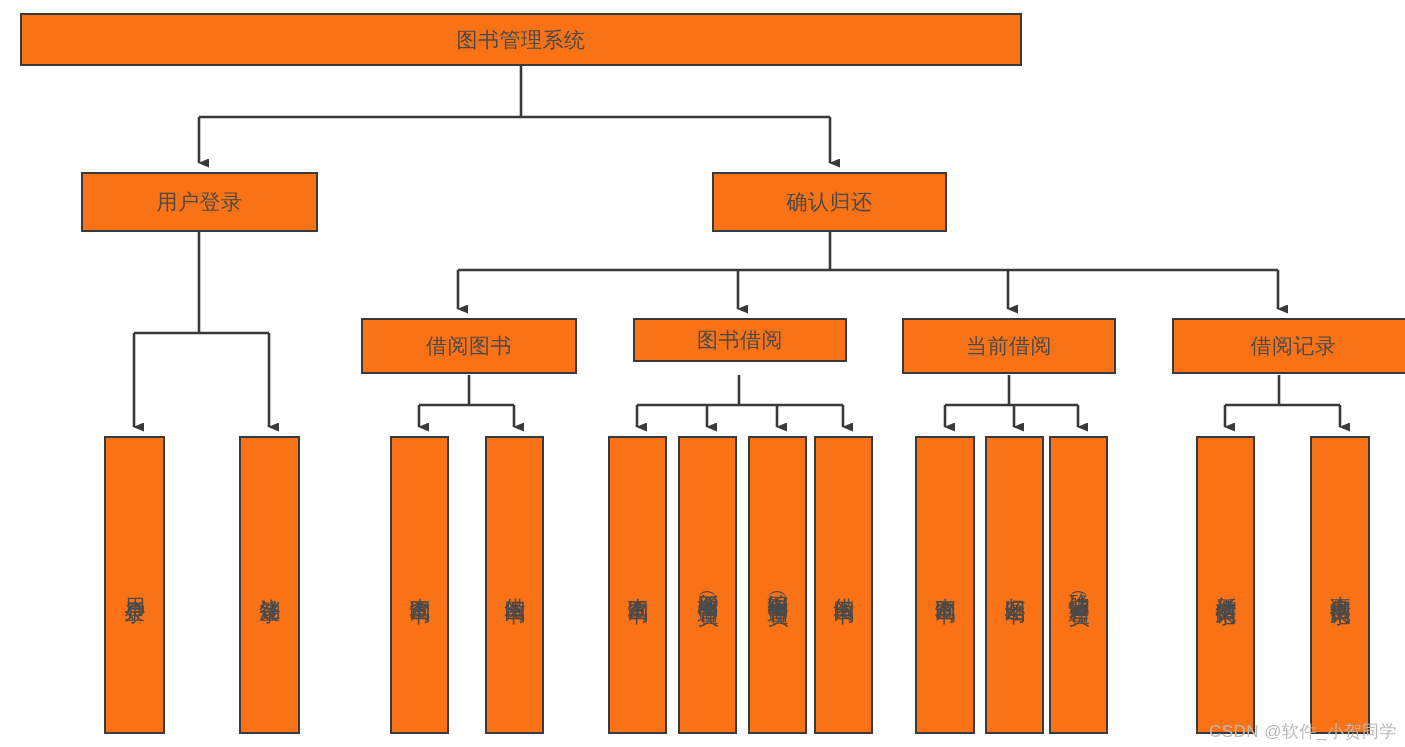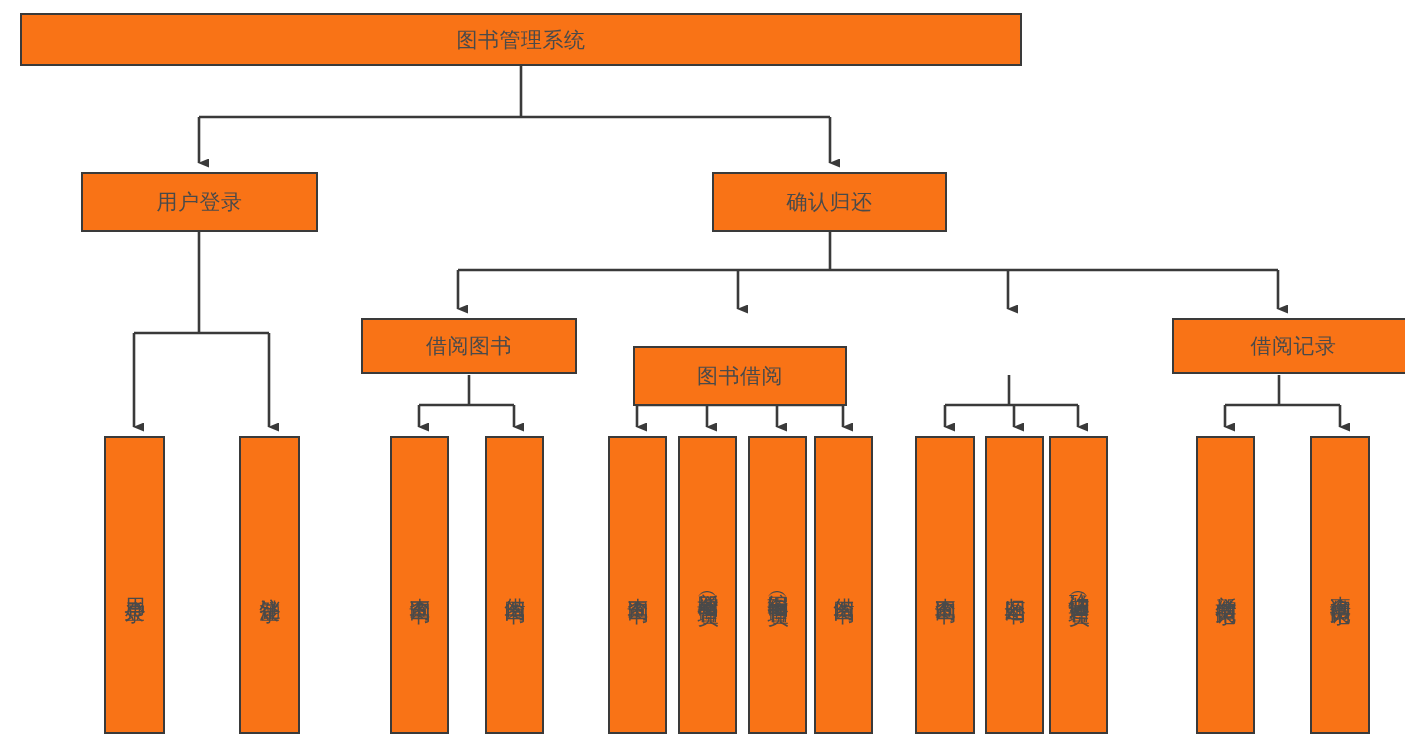--- a/index.html
+++ b/index.html
@@ -126,22 +126,25 @@
   <div class="node horiz" style="left:81px; top:172px; width:237px; height:60px;">
     <span>用户登录</span>
   </div>
   <div class="node horiz" style="left:712px; top:172px; width:235px; height:60px;">
     <span>确认归还</span>
   </div>
 
   <div class="node horiz" style="left:361px; top:318px; width:216px; height:56px;">
     <span>借阅图书</span>
   </div>
-  <div class="node horiz" style="left:633px; top:318px; width:214px; height:60px;margin-top:28px;">
+  <div class="node horiz" style="left:633px; top:318px; width:214px; height:44px;">
     <span>图书借阅</span>
+  </div>
+  <div class="node horiz" style="left:902px; top:318px; width:214px; height:56px;">
+    <span>当前借阅</span>
   </div>
   <div class="node horiz" style="left:1172px; top:318px; width:243px; height:56px;">
     <span>借阅记录</span>
   </div>
 
   <div class="node vert" style="left:104px; top:436px; width:61px; height:298px;">
     <span>用户登录</span>
   </div>
   <div class="node vert" style="left:239px; top:436px; width:61px; height:298px;">
     <span>注销登录</span>
@@ -177,14 +180,15 @@
     <span>确认归还（管理员）</span>
   </div>
 
   <div class="node vert" style="left:1196px; top:436px; width:59px; height:298px;">
     <span>新增借阅记录</span>
   </div>
   <div class="node vert" style="left:1310px; top:436px; width:60px; height:298px;">
     <span>查询借阅记录</span>
   </div>
 
+  <div id="watermark">CSDN @软件_小贺同学</div>
 
 </div>
 
 </body></html>

